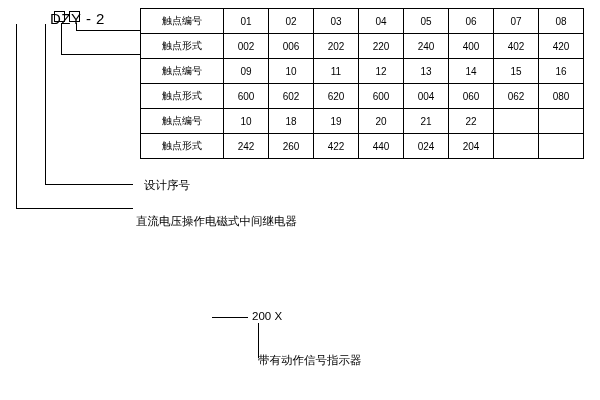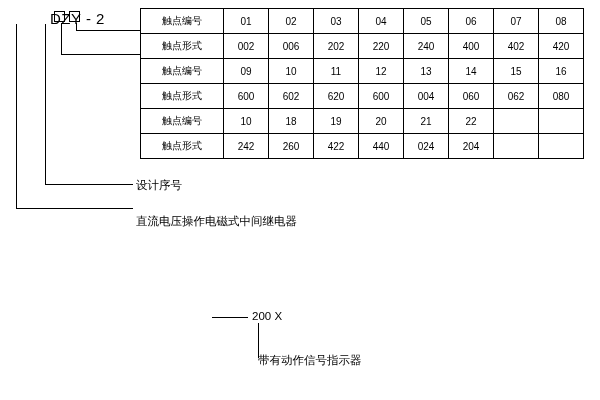--- a/index.html
+++ b/index.html
@@ -83,21 +83,21 @@
     border-left: 1px solid #000;
   }
 
   
   .caption {
     position: absolute;
     font-size: 11.5px;
     white-space: nowrap;
   }
   .cap-design {
-    left: 136px;
+    left: 144px;
     top: 178px;
   }
   .cap-relay {
     left: 136px;
     top: 214px;
   }
 
   
   .series {
     position: absolute;

